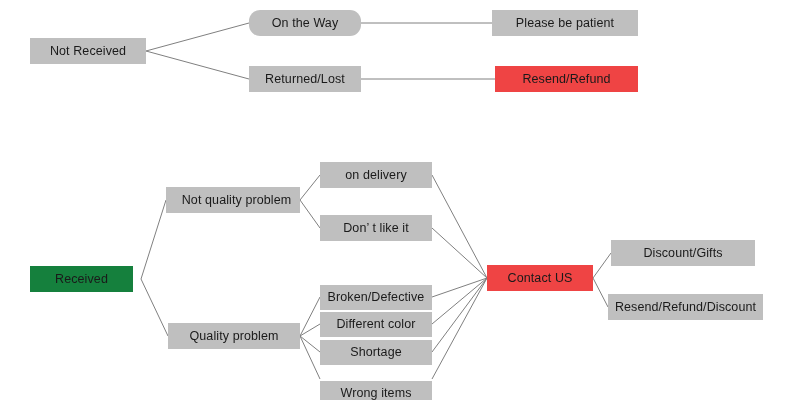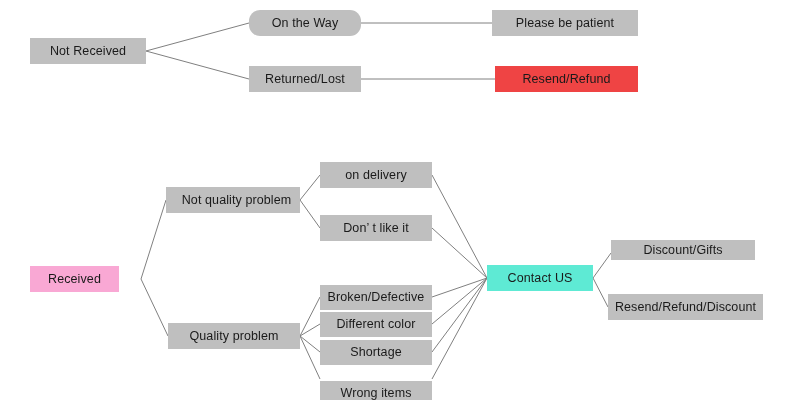--- a/index.html
+++ b/index.html
@@ -73,21 +73,21 @@
       </div>
       <div class="node" style="left: 249px; top: 66px; width: 112px; height: 26px; background: rgb(191, 191, 191); color: rgb(26, 26, 26);">
         <span>Returned/Lost</span>
       </div>
       <div class="node" style="left: 492px; top: 10px; width: 146px; height: 26px; background: rgb(191, 191, 191); color: rgb(26, 26, 26);">
         <span>Please be patient</span>
       </div>
       <div class="node" style="left: 495px; top: 66px; width: 143px; height: 26px; background: #ef4444; color: rgb(26, 26, 26);">
         <span>Resend/Refund</span>
       </div>
-      <div class="node" style="left: 30px; top: 266px; width: 89px; height: 26px; background: #f9a8d4; color: rgb(26, 26, 26);">
+      <div class="node" style="left: 30px; top: 266px; width: 103px; height: 26px; background: #15803d; color: rgb(26, 26, 26);">
         <span>Received</span>
       </div>
       <div class="node" style="left: 166px; top: 187px; width: 134px; height: 26px; background: rgb(191, 191, 191); color: rgb(26, 26, 26); padding-left: 7px;">
         <span>Not quality problem</span>
       </div>
       <div class="node" style="left: 168px; top: 323px; width: 132px; height: 26px; background: rgb(191, 191, 191); color: rgb(26, 26, 26); align-items: center;">
         <span>Quality problem</span>
       </div>
       <div class="node" style="left: 320px; top: 162px; width: 112px; height: 26px; background: rgb(191, 191, 191); color: rgb(26, 26, 26);">
         <span>on delivery</span>
@@ -100,23 +100,23 @@
       </div>
       <div class="node" style="left: 320px; top: 312px; width: 112px; height: 25px; background: rgb(191, 191, 191); color: rgb(26, 26, 26);">
         <span>Different color</span>
       </div>
       <div class="node" style="left: 320px; top: 340px; width: 112px; height: 25px; background: rgb(191, 191, 191); color: rgb(26, 26, 26);">
         <span>Shortage</span>
       </div>
       <div class="node" style="left: 320px; top: 381px; width: 112px; height: 25px; background: rgb(191, 191, 191); color: rgb(26, 26, 26);">
         <span>Wrong items</span>
       </div>
-      <div class="node" style="left: 487px; top: 265px; width: 106px; height: 26px; background: #5eead4; color: rgb(26, 26, 26);">
+      <div class="node" style="left: 487px; top: 265px; width: 106px; height: 26px; background: #ef4444; color: rgb(26, 26, 26);">
         <span>Contact US</span>
       </div>
-      <div class="node" style="left: 611px; top: 240px; width: 144px; height: 20px; background: rgb(191, 191, 191); color: rgb(26, 26, 26);">
+      <div class="node" style="left: 611px; top: 240px; width: 144px; height: 26px; background: rgb(191, 191, 191); color: rgb(26, 26, 26);">
         <span>Discount/Gifts</span>
       </div>
       <div class="node" style="left: 608px; top: 294px; width: 155px; height: 26px; background: rgb(191, 191, 191); color: rgb(26, 26, 26);">
         <span>Resend/Refund/Discount</span>
       </div>
     </div>
 </div>
 
 </body></html>

